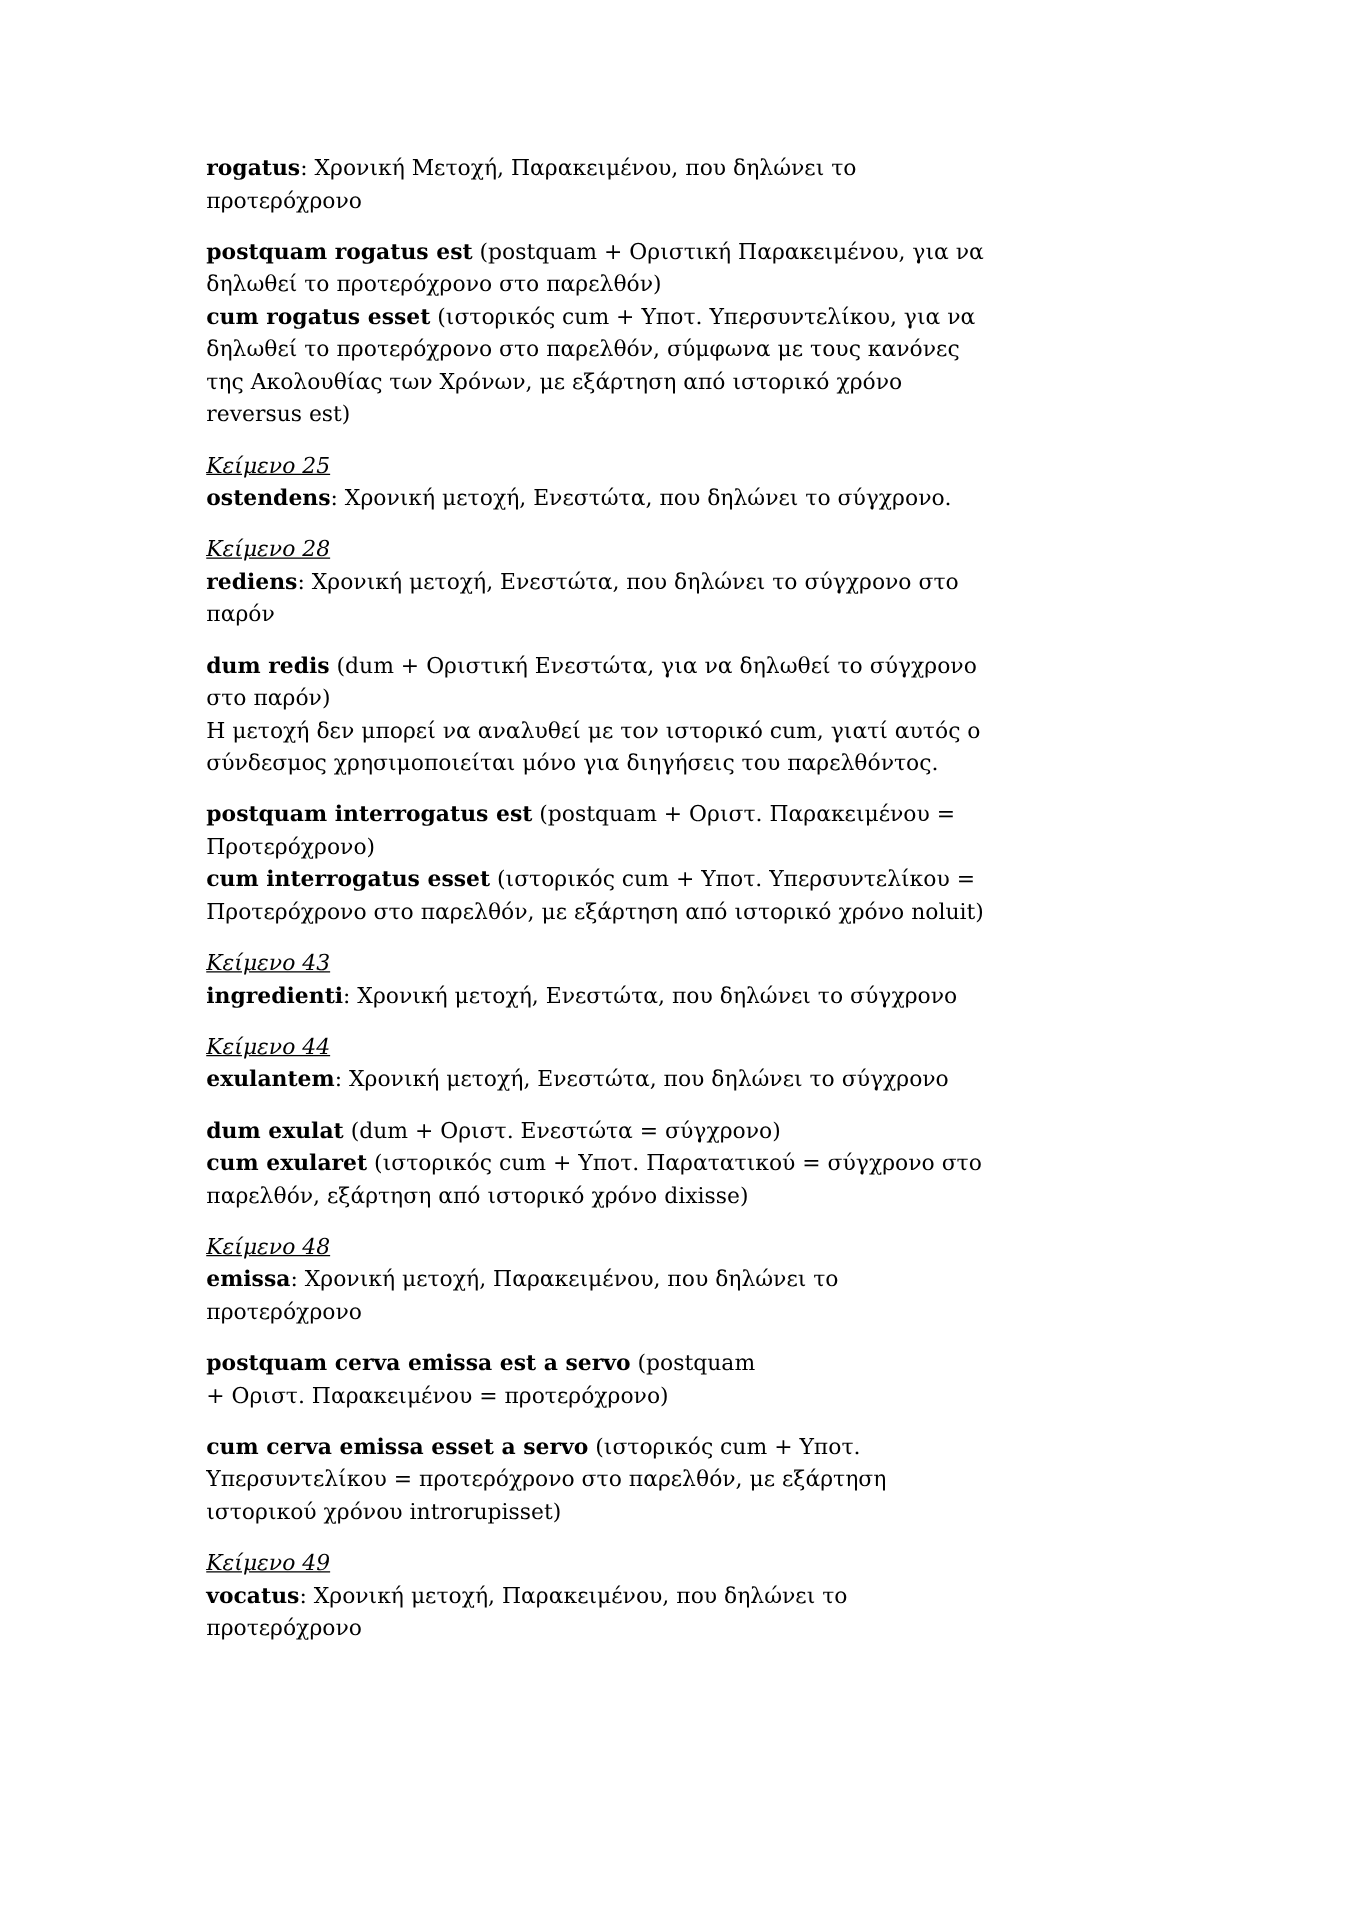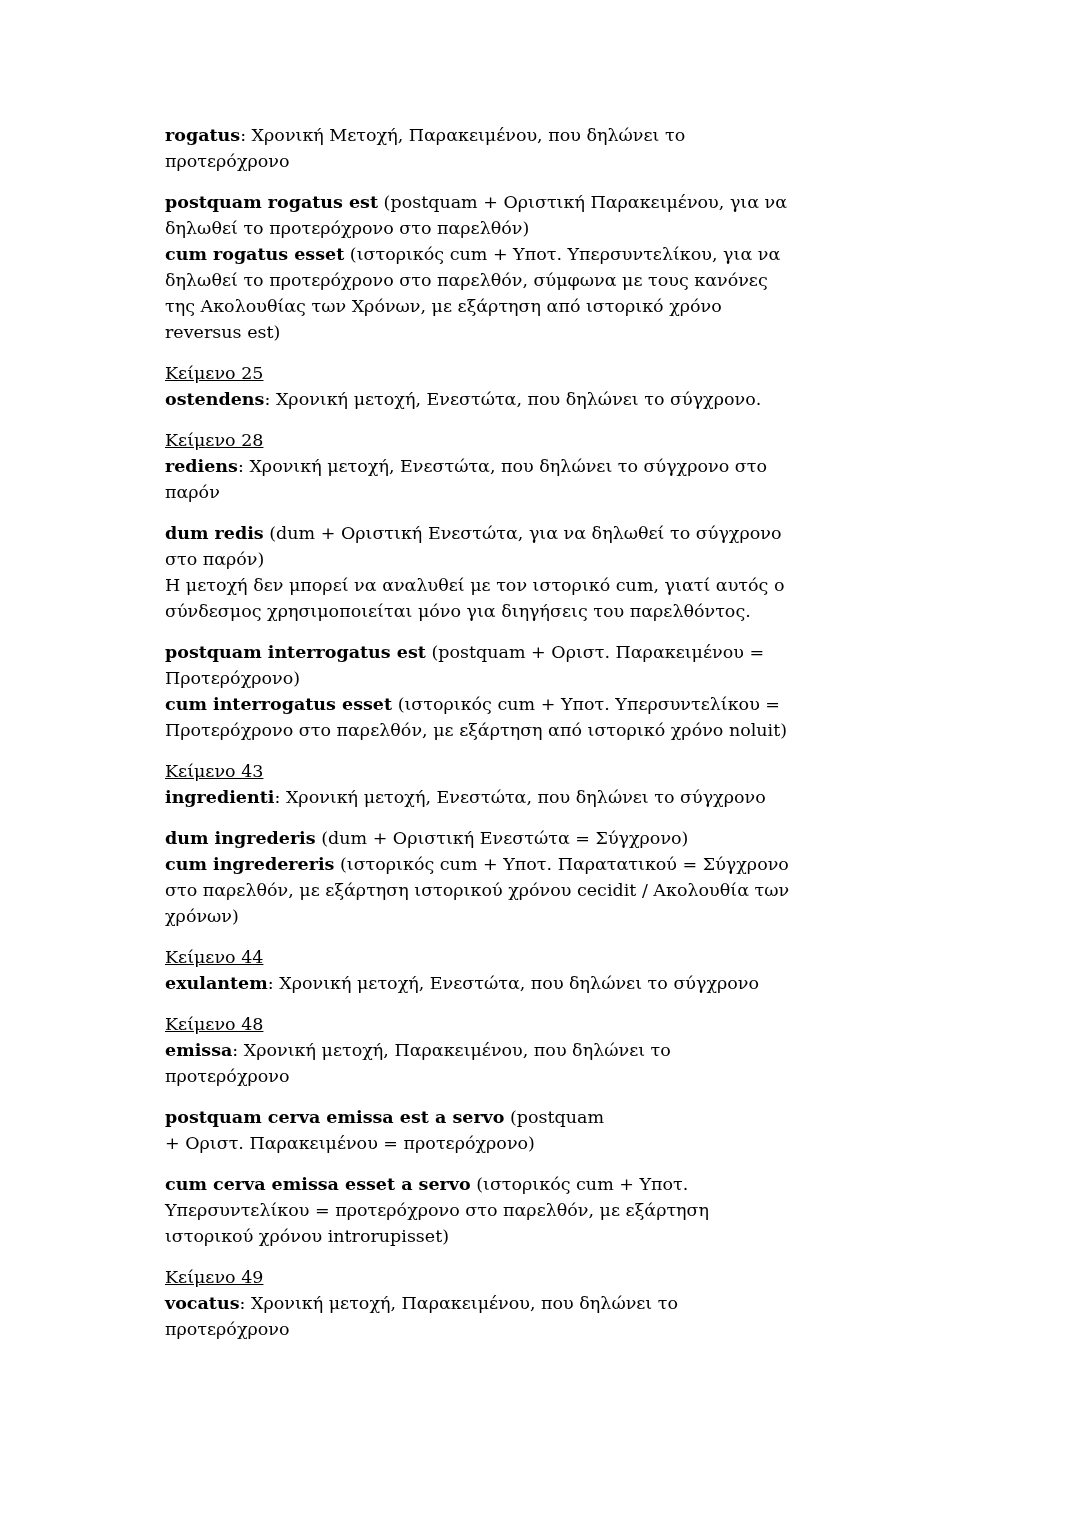--- a/index.html
+++ b/index.html
@@ -21,34 +21,34 @@
     font-family: "DejaVu Serif", "Liberation Serif", serif;
     font-size: 17.5px;
     line-height: 26px;
     color: #000000;
     background: #ffffff;
   }
   .page p {
     margin: 0 0 15px 0;
   }
   .b { font-weight: bold; }
-  .u { text-decoration: underline; }
+  .u { text-decoration: underline; font-style: italic; }
 </style>
 </head>
 <body>
 
 <div class="page">
   <div id="doc">
       <p><span class="b">rogatus</span><span>: Χρονική Μετοχή, Παρακειμένου, που δηλώνει το προτερόχρονο</span></p>
       <p><span class="b">postquam rogatus est</span><span> (postquam + Οριστική Παρακειμένου, για να δηλωθεί το προτερόχρονο στο παρελθόν)</span><br><span class="b">cum rogatus esset</span><span> (ιστορικός cum + Υποτ. Υπερσυντελίκου, για να δηλωθεί το προτερόχρονο στο παρελθόν, σύμφωνα με τους κανόνες της Ακολουθίας των Χρόνων, με εξάρτηση από ιστορικό χρόνο reversus est)</span></p>
       <p><span class="u">Κείμενο 25</span><br><span class="b">ostendens</span><span>: Χρονική μετοχή, Ενεστώτα, που δηλώνει το σύγχρονο.</span></p>
       <p><span class="u">Κείμενο 28</span><br><span class="b">rediens</span><span>: Χρονική μετοχή, Ενεστώτα, που δηλώνει το σύγχρονο στο παρόν</span></p>
       <p><span class="b">dum redis</span><span> (dum + Οριστική Ενεστώτα, για να δηλωθεί το σύγχρονο στο παρόν)</span><br><span>Η μετοχή δεν μπορεί να αναλυθεί με τον ιστορικό cum, γιατί αυτός ο σύνδεσμος χρησιμοποιείται μόνο για διηγήσεις του παρελθόντος.</span></p>
       <p><span class="b">postquam interrogatus est</span><span> (postquam + Οριστ. Παρακειμένου = Προτερόχρονο)</span><br><span class="b">cum interrogatus esset</span><span> (ιστορικός cum + Υποτ. Υπερσυντελίκου = Προτερόχρονο στο παρελθόν, με εξάρτηση από ιστορικό χρόνο noluit)</span></p>
       <p><span class="u">Κείμενο 43</span><br><span class="b">ingredienti</span><span>: Χρονική μετοχή, Ενεστώτα, που δηλώνει το σύγχρονο</span></p>
-      <p><span class="b">dum ingrederis</span><span> (dum + Οριστική Ενεστώτα = Σύγχρονο)</span><br><span class="b">cum ingredereris</span><span> (ιστορικός cum + Υποτ. Παρατατικού = Σύγχρονο στο παρελθόν, με εξάρτηση ιστορικού χρόνου cecidit / Ακολουθία των χρόνων)</span></p>
       <p><span class="u">Κείμενο 44</span><br><span class="b">exulantem</span><span>: Χρονική μετοχή, Ενεστώτα, που δηλώνει το σύγχρονο</span></p>
+      <p><span class="b">dum exulat</span><span> (dum + Οριστ. Ενεστώτα = σύγχρονο)</span><br><span class="b">cum exularet</span><span> (ιστορικός cum + Υποτ. Παρατατικού = σύγχρονο στο παρελθόν, εξάρτηση από ιστορικό χρόνο dixisse)</span></p>
       <p><span class="u">Κείμενο 48</span><br><span class="b">emissa</span><span>: Χρονική μετοχή, Παρακειμένου, που δηλώνει το προτερόχρονο</span></p>
       <p><span class="b">postquam cerva emissa est a servo</span><span> (postquam</span><br><span>+ Οριστ. Παρακειμένου = προτερόχρονο)</span></p>
       <p><span class="b">cum cerva emissa esset a servo</span><span> (ιστορικός cum + Υποτ. Υπερσυντελίκου = προτερόχρονο στο παρελθόν, με εξάρτηση ιστορικού χρόνου introrupisset)</span></p>
       <p><span class="u">Κείμενο 49</span><br><span class="b">vocatus</span><span>: Χρονική μετοχή, Παρακειμένου, που δηλώνει το προτερόχρονο</span></p>
     </div>
 </div>
 
 </body></html>

